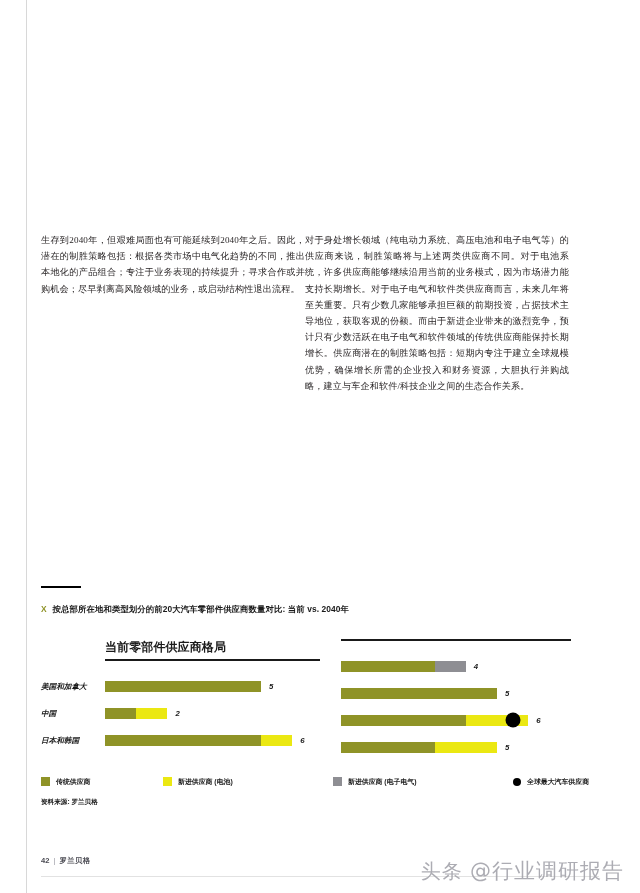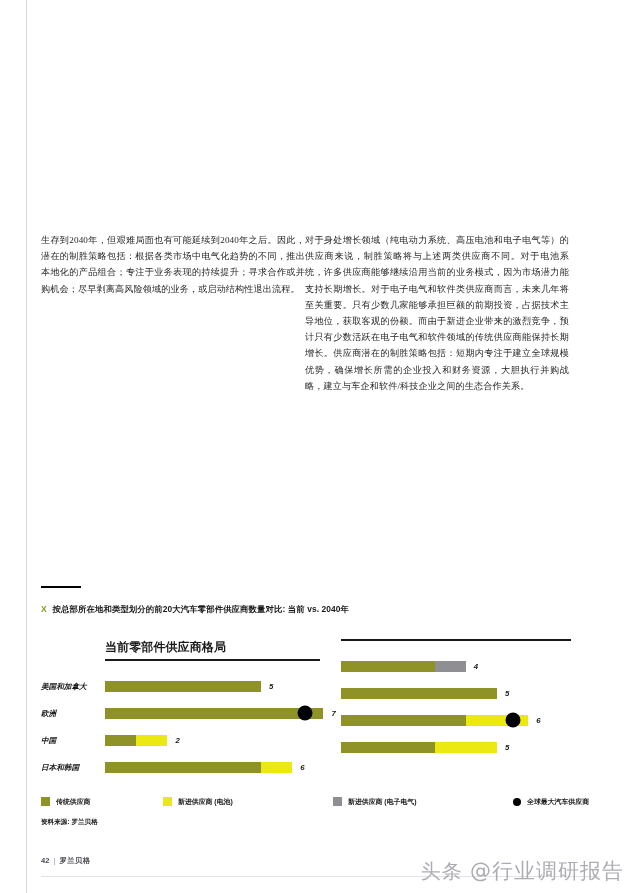--- a/index.html
+++ b/index.html
@@ -254,30 +254,20 @@
         <div class="panel-head">当前零部件供应商格局</div>
         <div class="panel-underline"></div>
         <div class="rows" id="rows-left">
             <div class="row">
               <div class="row-label">美国和加拿大</div>
               <div class="bar-area">
                 <div class="bar">
                   <div class="seg seg-traditional" style="width: 156px;"></div>
                 </div>
                 <div class="bar-value">5</div>
-              </div>
-            </div>
-            <div class="row">
-              <div class="row-label">欧洲</div>
-              <div class="bar-area">
-                <div class="bar">
-                  <div class="seg seg-traditional" style="width: 218.4px;"></div>
-                </div>
-                <div class="marker-dot" style="left: 199.68px;"></div>
-                <div class="bar-value">7</div>
               </div>
             </div>
             <div class="row">
               <div class="row-label">中国</div>
               <div class="bar-area">
                 <div class="bar">
                   <div class="seg seg-traditional" style="width: 31.2px;"></div>
                   <div class="seg seg-battery" style="width: 31.2px;"></div>
                 </div>
                 <div class="bar-value">2</div>

